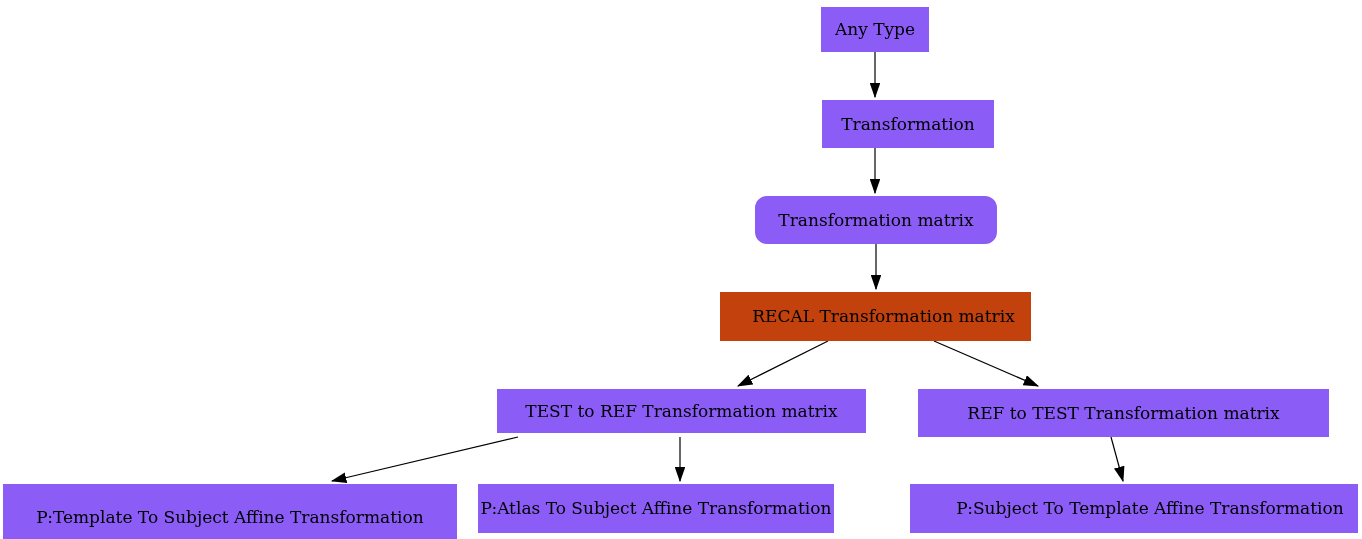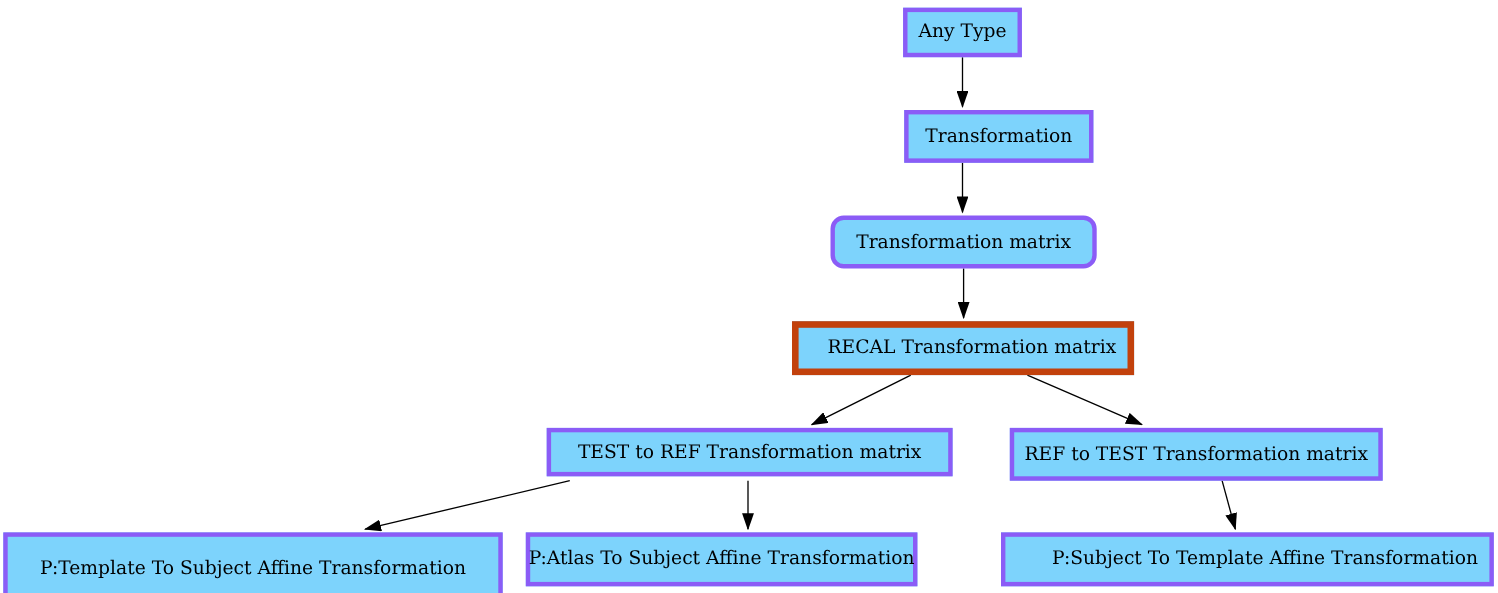--- a/index.html
+++ b/index.html
@@ -19,34 +19,34 @@
     position: absolute;
     left: 0;
     top: 0;
     width: 1362px;
     height: 539px;
     pointer-events: none;
   }
   .node {
     position: absolute;
     box-sizing: border-box;
-    background: #7dd3fc;
-    border: 4px solid #8b5cf6;
+    background: #8b5cf6;
+    border: 7px solid #8b5cf6;
     color: #000000;
     font-size: 17px;
     display: flex;
     align-items: center;
     justify-content: center;
     white-space: nowrap;
     text-align: center;
     cursor: pointer;
   }
   .node.highlight {
-    background: #7dd3fc;
-    border: 6px solid #c2410c;
+    background: #c2410c;
+    border: 1px solid #c2410c;
     padding-left: 16px;
   }
   .node span {
     display: inline-block;
     line-height: 1;
   }
 </style>
 </head>
 <body>
 
@@ -81,21 +81,21 @@
   </div>
 
   <div class="node highlight" style="left:720px; top:292px; width:311px; height:49px;">
     <span>RECAL Transformation matrix</span>
   </div>
 
   <div class="node" style="left:497px; top:389px; width:369px; height:44px;">
     <span>TEST to REF Transformation matrix</span>
   </div>
 
-  <div class="node" style="left:918px; top:389px; width:339px; height:48px;">
+  <div class="node" style="left:918px; top:389px; width:411px; height:48px;">
     <span>REF to TEST Transformation matrix</span>
   </div>
 
   <div class="node" style="left:3px; top:484px; width:454px; height:66px;">
     <span>P:Template To Subject Affine Transformation</span>
   </div>
 
   <div class="node" style="left:478px; top:484px; width:356px; height:49px;">
     <span>P:Atlas To Subject Affine Transformation</span>
   </div>

